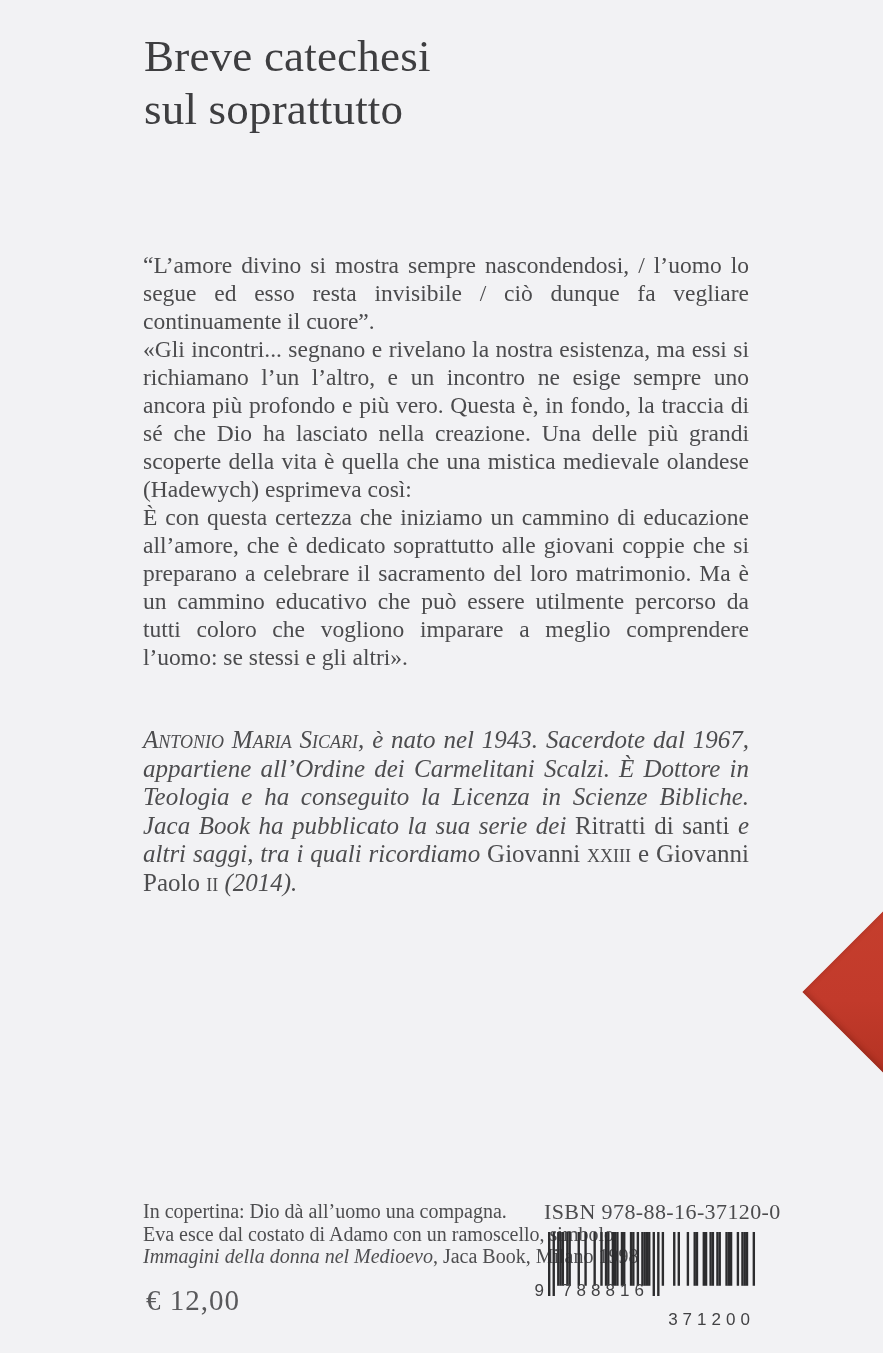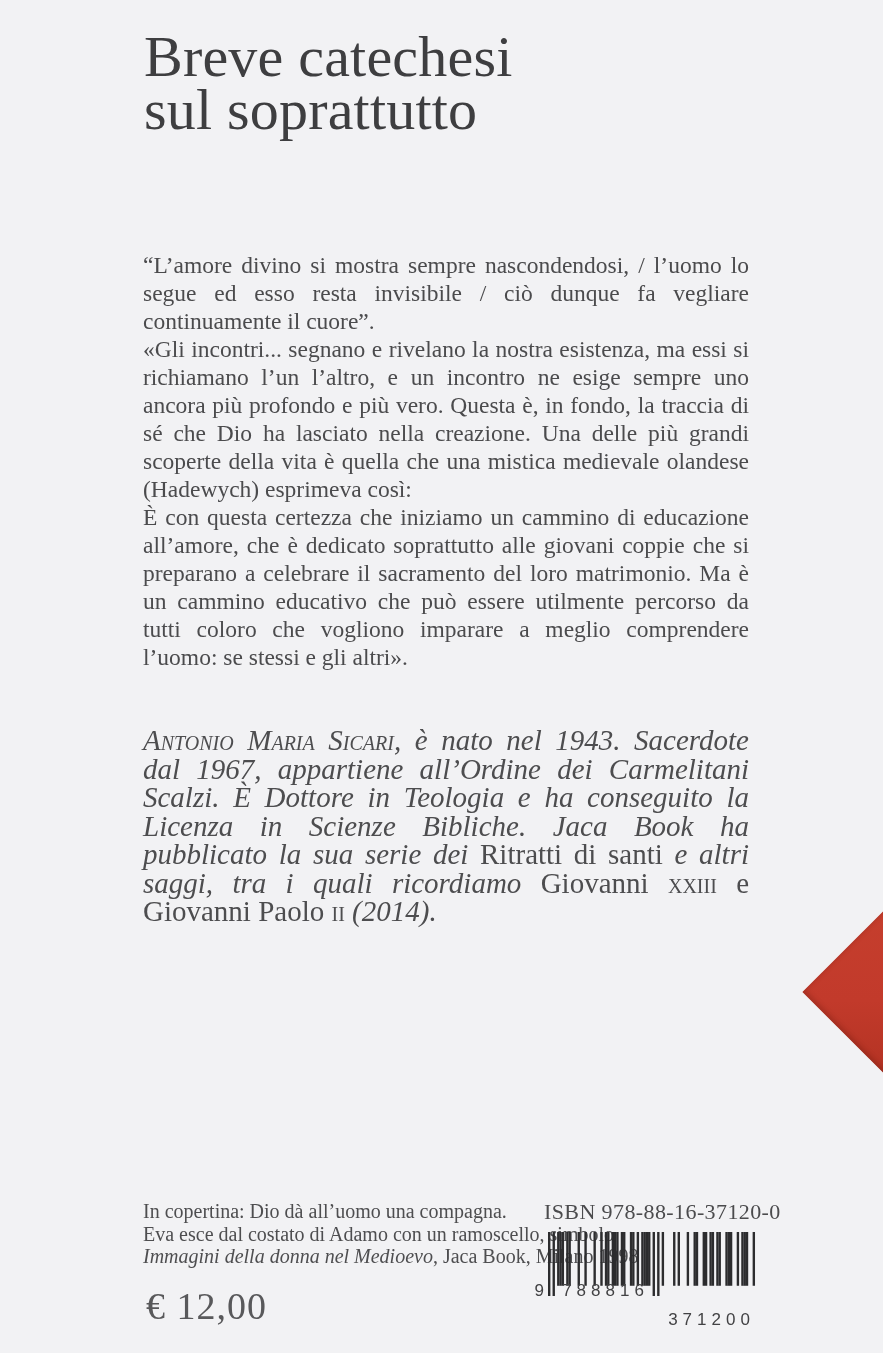--- a/index.html
+++ b/index.html
@@ -10,21 +10,21 @@
     background: #f2f2f4;
     overflow: hidden;
     font-family: "Liberation Serif", serif;
     color: #4b4b4d;
   }
   .title {
     position: absolute;
     left: 144px;
     top: 30px;
     margin: 0;
-    font-size: 58px;
+    font-size: 45px;
     line-height: 53px;
     font-weight: normal;
     color: #3e3e40;
     letter-spacing: 0.2px;
   }
   .blurb {
     position: absolute;
     left: 143px;
     top: 251px;
     width: 606px;
@@ -32,21 +32,21 @@
     line-height: 28px;
     text-align: justify;
     color: #4b4b4d;
   }
   .blurb p { margin: 0; }
   .bio {
     position: absolute;
     left: 143px;
     top: 726px;
     width: 606px;
-    font-size: 29px;
+    font-size: 25px;
     line-height: 28.5px;
     font-style: italic;
     text-align: justify;
     color: #4d4d4f;
   }
   .sc { font-variant: small-caps; }
   .roman { font-style: normal; }
   .italic { font-style: italic; }
   .diamond {
     position: absolute;
@@ -64,21 +64,21 @@
     top: 1200px;
     font-size: 20px;
     line-height: 22.5px;
     color: #4e4e50;
     white-space: nowrap;
   }
   .price {
     position: absolute;
     left: 146px;
     top: 1284px;
-    font-size: 38px;
+    font-size: 29px;
     letter-spacing: 1px;
     color: #59595b;
   }
   .isbn-area {
     position: absolute;
     left: 544px;
     top: 1199px;
     width: 224px;
     text-align: center;
   }

